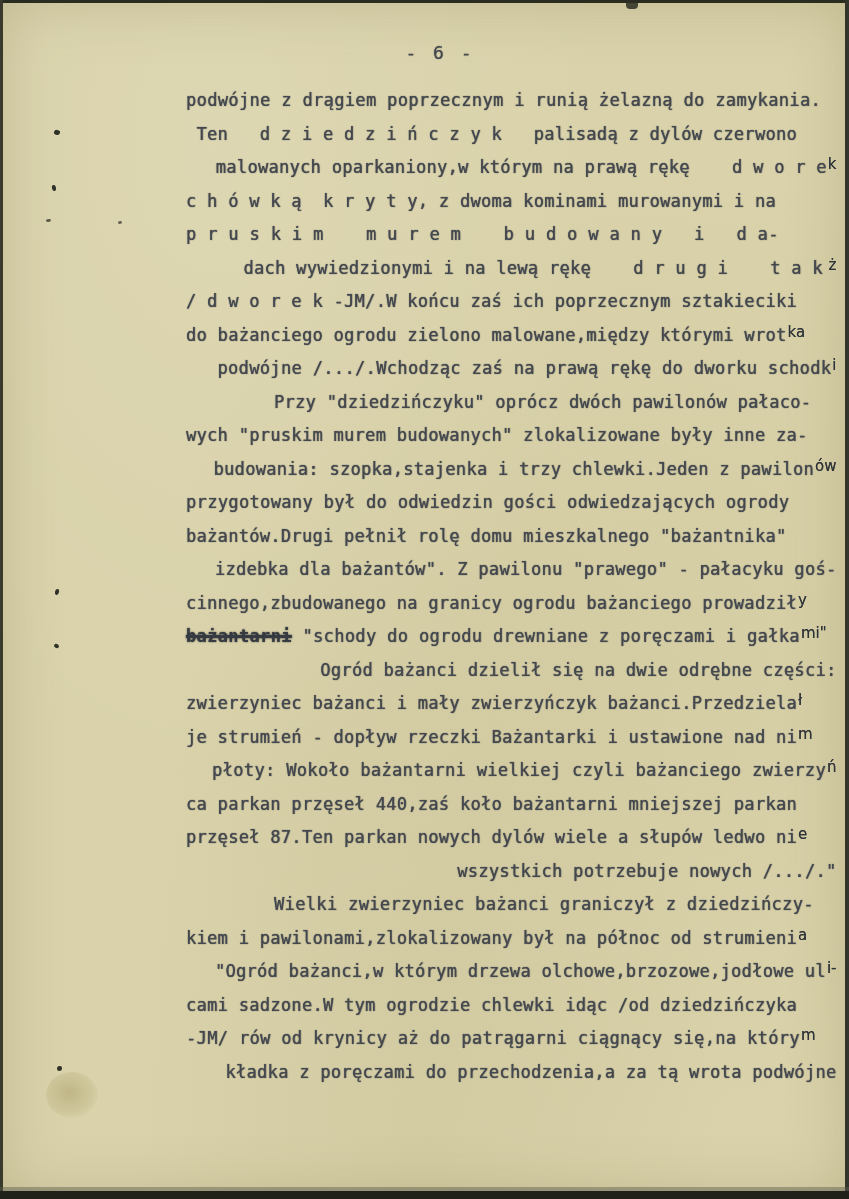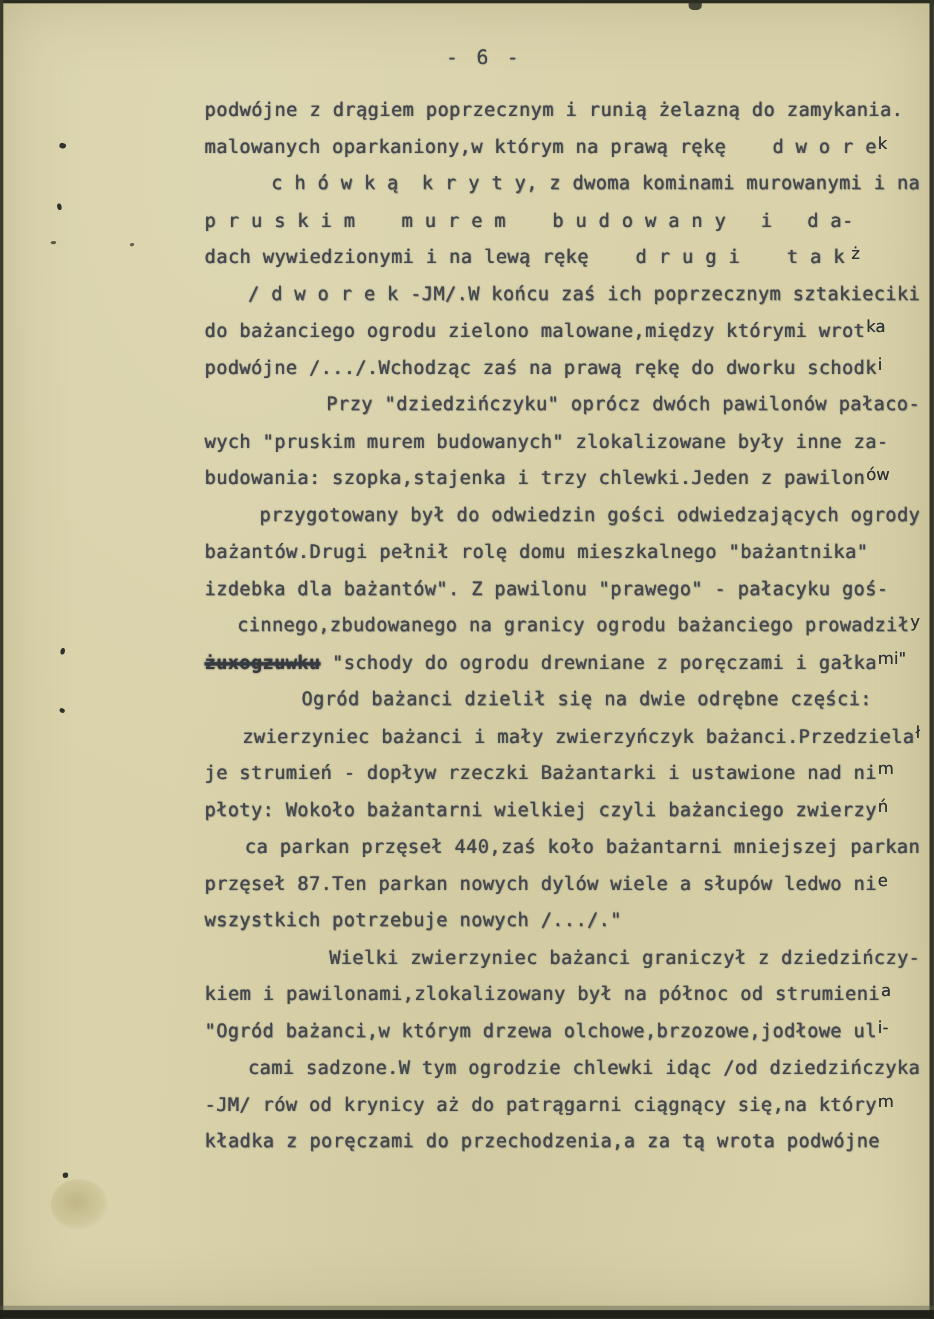--- a/index.html
+++ b/index.html
@@ -103,35 +103,36 @@
   <div class="edge-tick"></div>
   <div class="edge left"></div>
   <div class="edge right"></div>
   <div class="edge-shade-bottom"></div>
   <div class="edge bottom"></div>
 
   <div class="page-number">- 6 -</div>
 
   <div class="text-block" id="text-block">
       <div class="line">podwójne z drągiem poprzecznym i runią żelazną do zamykania.</div>
+      <div class="line"> Ten   d z i e d z i ń c z y k   palisadą z dylów czerwono</div>
       <div class="line">malowanych oparkaniony,w którym na prawą rękę    d w o r e<span class="hw">k</span></div>
       <div class="line">c h ó w k ą  k r y t y, z dwoma kominami murowanymi i na</div>
       <div class="line">p r u s k i m    m u r e m    b u d o w a n y   i   d a-</div>
       <div class="line">dach wywiedzionymi i na lewą rękę    d r u g i    t a k<span class="hw"> ż</span></div>
       <div class="line">/ d w o r e k -JM/.W końcu zaś ich poprzecznym sztakieciki</div>
       <div class="line">do bażanciego ogrodu zielono malowane,między którymi wrot<span class="hw">ka</span></div>
       <div class="line">podwójne /.../.Wchodząc zaś na prawą rękę do dworku schodk<span class="hw">i</span></div>
       <div class="line indent">Przy "dziedzińczyku" oprócz dwóch pawilonów pałaco-</div>
       <div class="line">wych "pruskim murem budowanych" zlokalizowane były inne za-</div>
       <div class="line">budowania: szopka,stajenka i trzy chlewki.Jeden z pawilon<span class="hw">ów</span></div>
       <div class="line">przygotowany był do odwiedzin gości odwiedzających ogrody</div>
       <div class="line">bażantów.Drugi pełnił rolę domu mieszkalnego "bażantnika"</div>
       <div class="line">izdebka dla bażantów". Z pawilonu "prawego" - pałacyku goś-</div>
       <div class="line">cinnego,zbudowanego na granicy ogrodu bażanciego prowadził<span class="hw">y</span></div>
-      <div class="line"><span class="strike">żuxogzuwku</span> "schody do ogrodu drewniane z poręczami i gałka<span class="hw">mi"</span></div>
+      <div class="line"><span class="strike">bażantarni</span> "schody do ogrodu drewniane z poręczami i gałka<span class="hw">mi"</span></div>
       <div class="line indent">Ogród bażanci dzielił się na dwie odrębne części:</div>
       <div class="line">zwierzyniec bażanci i mały zwierzyńczyk bażanci.Przedziela<span class="hw">ł</span></div>
       <div class="line">je strumień - dopływ rzeczki Bażantarki i ustawione nad ni<span class="hw">m</span></div>
       <div class="line">płoty: Wokoło bażantarni wielkiej czyli bażanciego zwierzy<span class="hw">ń</span></div>
       <div class="line">ca parkan przęseł 440,zaś koło bażantarni mniejszej parkan</div>
       <div class="line">przęseł 87.Ten parkan nowych dylów wiele a słupów ledwo ni<span class="hw">e</span></div>
       <div class="line">wszystkich potrzebuje nowych /.../."</div>
       <div class="line indent">Wielki zwierzyniec bażanci graniczył z dziedzińczy-</div>
       <div class="line">kiem i pawilonami,zlokalizowany był na północ od strumieni<span class="hw">a</span></div>
       <div class="line">"Ogród bażanci,w którym drzewa olchowe,brzozowe,jodłowe ul<span class="hw">i-</span></div>

